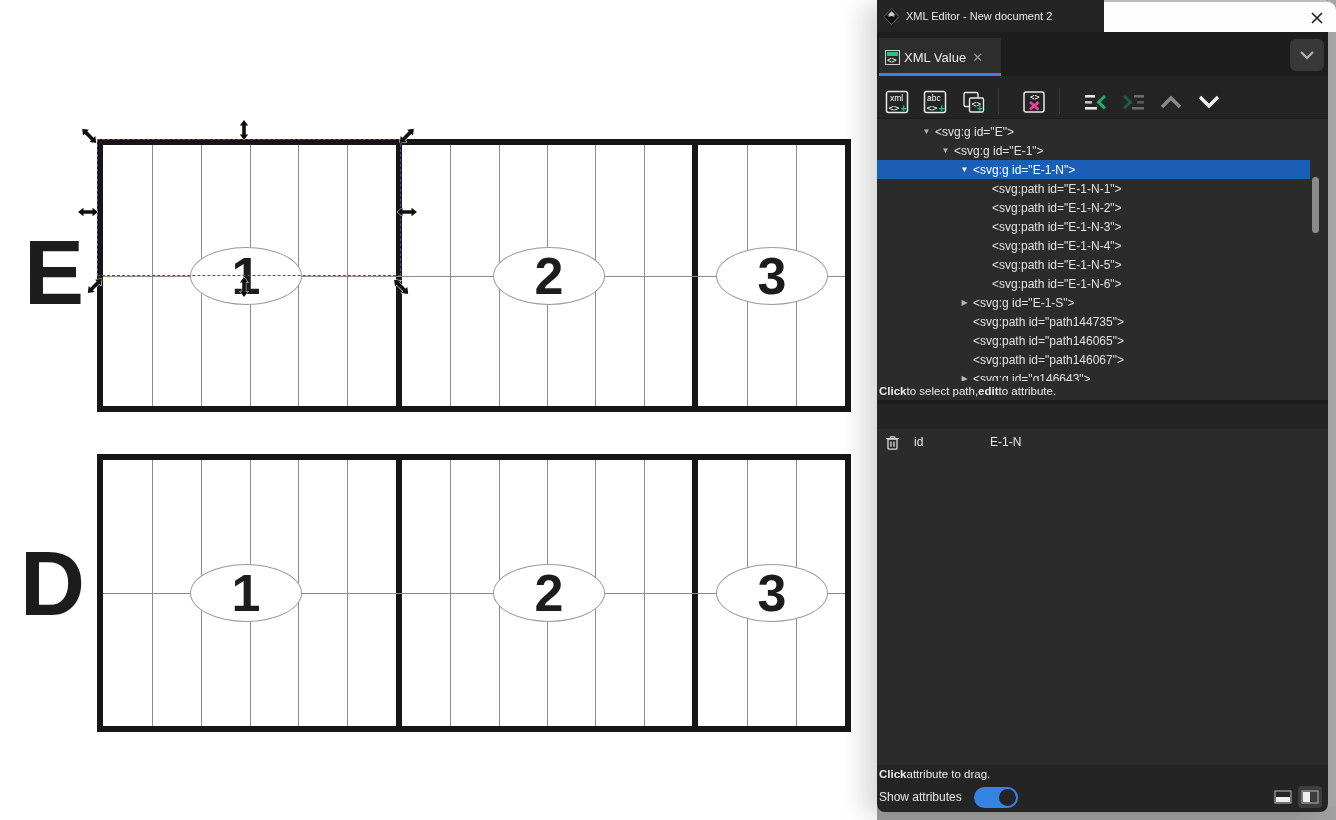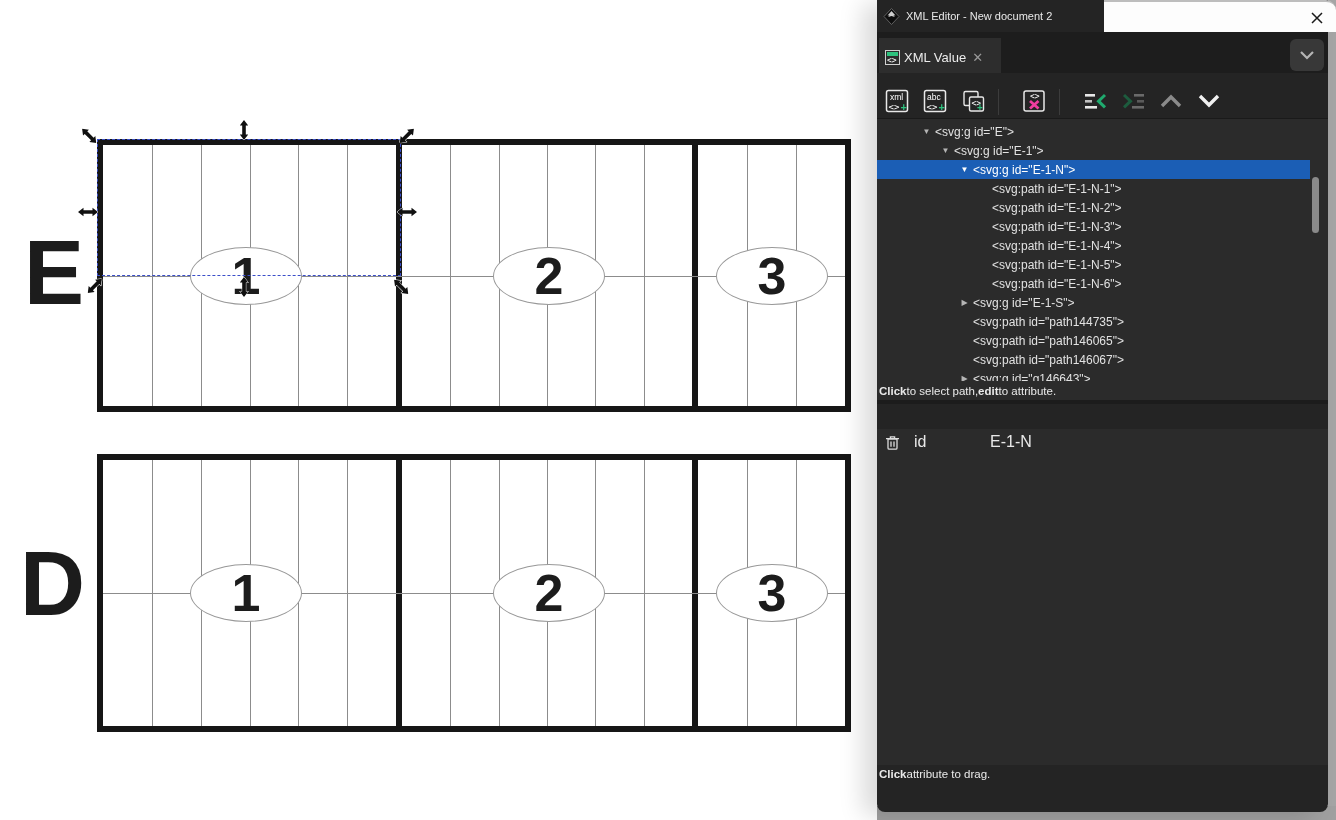--- a/index.html
+++ b/index.html
@@ -37,41 +37,41 @@
     display:flex;align-items:center;padding-left:6px;gap:4px;}
   #tab .underline{position:absolute;left:0;bottom:0;width:100%;height:3px;background:var(--accent);}
   #tab .lbl{font-size:13px;color:#ececec;}
   #tab .close{font-size:13px;color:#9a9a9a;margin-left:2px;}
   .xmlicon{width:15px;height:15px;border:1px solid #d0d0d0;position:relative;flex:none;}
   .xmlicon .bar{position:absolute;left:1px;top:1px;right:1px;height:4px;background:var(--green);}
   .xmlicon .gl{position:absolute;left:1px;bottom:-1px;font-family:"DejaVu Sans Mono",monospace;
     font-size:8px;color:#fff;}
   #tabmenu{position:absolute;right:4px;top:7px;width:34px;height:32px;background:#383838;
     border-radius:6px;display:flex;align-items:center;justify-content:center;}
-  #xtoolbar{position:absolute;left:0;top:73px;width:100%;height:42px;background:var(--chrome);
-    display:flex;align-items:flex-end;}
+  #xtoolbar{position:absolute;left:0;top:88px;width:100%;height:42px;background:var(--chrome);
+    display:flex;align-items:flex-start;}
   .tbtn{width:28px;height:28px;display:flex;align-items:center;justify-content:center;flex:none;}
   .tsep{width:1px;height:26px;background:#3c3c3c;flex:none;}
   #tree{position:absolute;left:0;top:118px;width:100%;height:263px;background:var(--content);
     border-top:1px solid #1a1a1a;overflow:hidden;}
   .trow{position:absolute;left:0;width:433px;height:19px;display:flex;align-items:center;
     font-size:12px;color:#e2e2e2;white-space:pre;cursor:default;}
   .trow.sel{background:var(--rowsel);color:#fff;width:433px;}
   .expander{width:17px;flex:none;text-align:center;font-size:8px;color:#b5b5b5;}
   #vscroll{position:absolute;right:9px;top:177px;width:7px;height:56px;border-radius:4px;background:#8a8a8a;}
   #tree-hint{position:absolute;left:0;top:381px;width:100%;height:19px;background:var(--content);
     font-size:11.5px;display:flex;align-items:center;padding-left:2px;color:#eaeaea;}
   #attr-band{position:absolute;left:0;top:400px;width:100%;height:4px;background:#1c1c1c;}
   #attr-head{position:absolute;left:0;top:404px;width:100%;height:24px;background:#2c2c2c;
     display:flex;align-items:center;border-bottom:1px solid #5a5a5a;}
   #attr-head .col{font-size:12px;color:#9c9c9c;}
   .vdiv{width:1px;height:24px;background:#1f1f1f;}
   #attr-rows{position:absolute;left:0;top:429px;width:100%;height:336px;background:var(--content);}
   .arow{position:absolute;left:0;top:2px;width:100%;height:22px;display:flex;align-items:center;
-    font-size:16px;color:#e8e8e8;}
+    font-size:12px;color:#e8e8e8;}
   #attr-hint{position:absolute;left:0;top:766px;width:100%;height:16px;font-size:11.5px;
     display:flex;align-items:center;padding-left:2px;color:#eaeaea;}
   #footer{position:absolute;left:0;top:782px;width:100%;height:30px;display:flex;align-items:center;}
   #footer .lab{font-size:12px;color:#e6e6e6;margin-left:2px;}
   #toggle{width:44px;height:21px;border-radius:11px;background:var(--accent);position:relative;
     margin-left:12px;cursor:pointer;}
   #toggle .knob{position:absolute;right:2px;top:2px;width:17px;height:17px;border-radius:50%;background:#242424;}
   .laybtn{width:24px;height:22px;border-radius:4px;display:flex;align-items:center;justify-content:center;}
   .b{font-weight:bold;}
 </style>
@@ -286,13 +286,32 @@
       <span style="width:52px;margin-left:7px">id</span>
       <span style="margin-left:24px">E-1-N</span>
     </div>
   </div>
 
   <div id="attr-hint">
       <span class="b">Click</span>
       <span> attribute to drag.</span>
     </div>
 
+  <div id="footer">
+    <span class="lab">Show attributes</span>
+    <div id="toggle">
+      <div class="knob"></div>
+    </div>
+    <div style="flex:1"></div>
+    <div class="laybtn" style="background:#252525;margin-right:3px">
+      <svg width="18" height="14" viewBox="0 0 18 14">
+        <rect x="1" y="1" width="16" height="12" fill="none" stroke="#9a9a9a" stroke-width="1.3"></rect>
+        <rect x="2" y="7" width="14" height="5" fill="#f0f0f0"></rect>
+      </svg>
+    </div>
+    <div class="laybtn" style="background:#3d3d3d;margin-right:6px">
+      <svg width="18" height="14" viewBox="0 0 18 14">
+        <rect x="1" y="1" width="16" height="12" fill="none" stroke="#9a9a9a" stroke-width="1.3"></rect>
+        <rect x="2" y="2" width="7" height="10" fill="#f0f0f0"></rect>
+      </svg>
+    </div>
+  </div>
 </div>
 
 </body></html>

